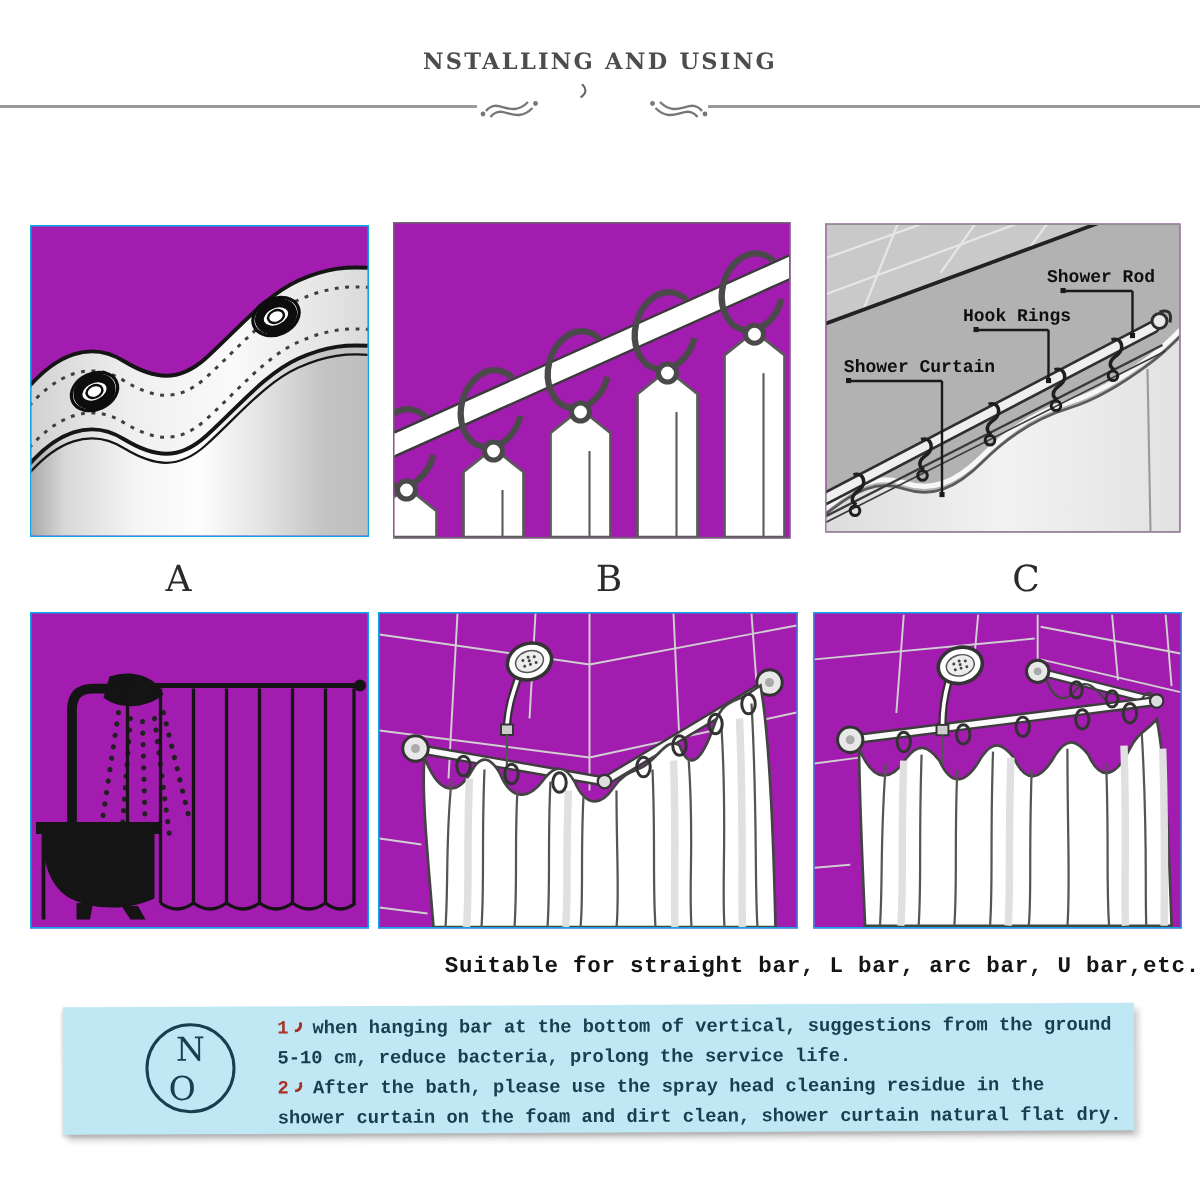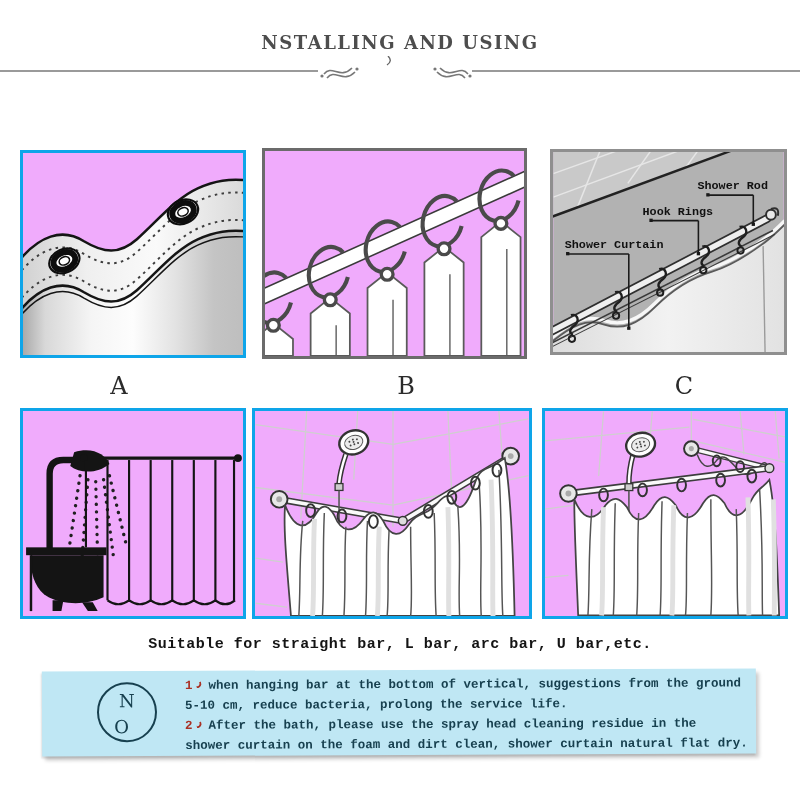--- a/index.html
+++ b/index.html
@@ -1,44 +1,44 @@
 <!DOCTYPE html>
 <html><head>
 <meta charset="utf-8">
 <style>
   html,body{margin:0;padding:0;background:#fff;}
   #stage{position:relative;width:800px;height:800px;background:#ffffff;overflow:hidden;
          font-family:"Liberation Mono",monospace;}
   
   .title{position:absolute;top:32px;left:0;width:800px;text-align:center;
-         font-family:"DejaVu Serif",serif;font-size:18px;font-weight:600;
+         font-family:"DejaVu Serif",serif;font-size:15px;font-weight:600;
          letter-spacing:1.5px;color:#4d4d4d;}
   .divider{position:absolute;top:56px;left:0;}
   
-  .panel{position:absolute;background:#f0abfc;box-sizing:border-box;border:3px solid #0ea5e9;}
+  .panel{position:absolute;background:#a21caf;box-sizing:border-box;border:1px solid #0ea5e9;}
   #pA{left:20px;top:150px;width:226px;height:208px;}
   #pB{left:262px;top:148px;width:265px;height:211px;border-color:#6b6b6b;}
   #pC{left:550px;top:149px;width:237px;height:206px;border-color:#8f8f8f;}
   #q1{left:20px;top:408px;width:226px;height:211px;}
   #q2{left:252px;top:408px;width:280px;height:211px;}
   #q3{left:542px;top:408px;width:246px;height:211px;}
   .panel svg{display:block;width:100%;height:100%;}
   .plabel{position:absolute;top:372px;width:60px;text-align:center;
           font-family:"DejaVu Serif",serif;font-size:24px;font-weight:500;color:#2b2b2b;}
   #labA{left:89px;} #labB{left:376px;} #labC{left:654px;}
   
-  .caption{position:absolute;top:636px;left:0;width:800px;text-align:center;
+  .caption{position:absolute;top:636px;left:0;width:800px;text-align:right;
            font-size:15px;font-weight:bold;color:#141414;letter-spacing:0.5px;}
   
   .note{position:absolute;left:42px;top:670px;width:714px;height:85px;
         background:#bfe7f4;transform:rotate(-0.25deg);
         box-shadow:3px 4px 4px rgba(0,0,0,0.20),-1px 2px 2px rgba(0,0,0,0.12);}
   .emblem{position:absolute;left:55px;top:11px;width:60px;height:60px;border:2px solid #17404f;
           border-radius:50%;box-sizing:border-box;color:#17404f;
-          font-family:"DejaVu Serif",serif;font-size:18px;font-weight:500;text-align:center;}
+          font-family:"DejaVu Serif",serif;font-size:22px;font-weight:500;text-align:center;}
   .emblem div{line-height:26px;letter-spacing:11px;text-indent:11px;}
   .emblem div:first-child{margin-top:4px;}
   .note-text{position:absolute;left:143px;top:5px;width:566px;
              font-size:12.5px;font-weight:bold;line-height:20px;color:#17404f;}
   .nline{white-space:nowrap;}
   .note-num{color:#a93226;}
   .note-num::after{content:"";display:inline-block;width:4px;height:4px;
         border-right:2.2px solid #a93226;border-bottom:2.2px solid #a93226;
         border-radius:0 0 5px 0;transform:rotate(-14deg);margin:0 7px 1px 3px;}
   

